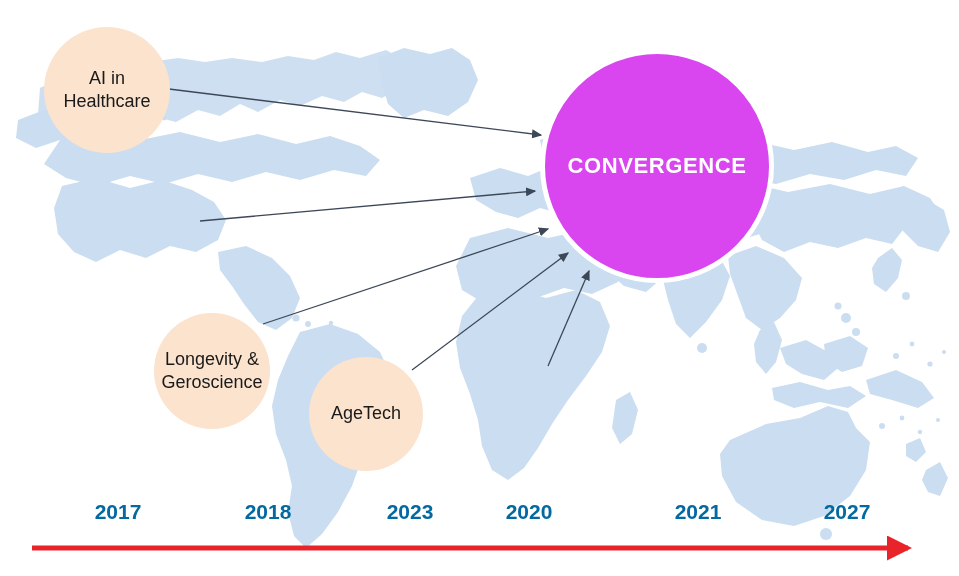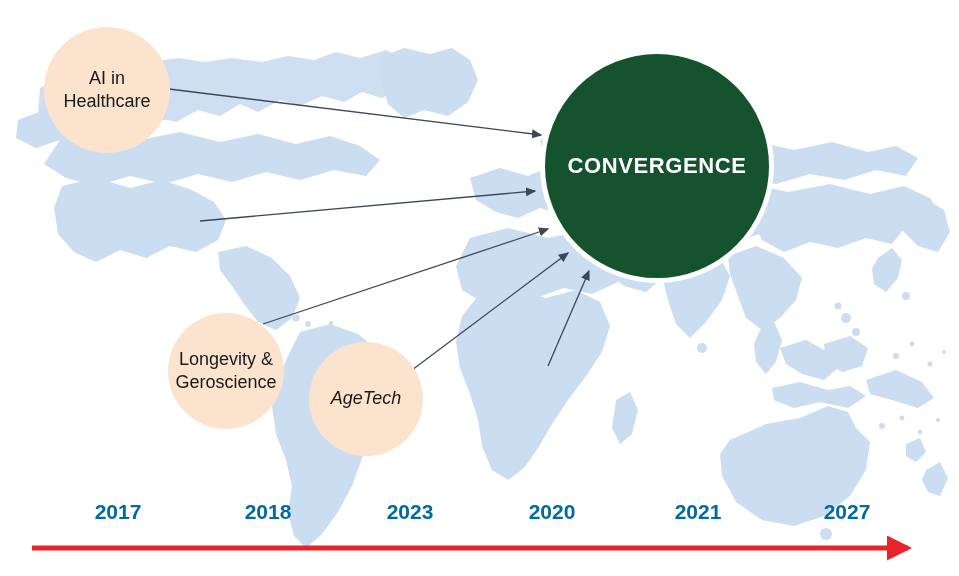--- a/index.html
+++ b/index.html
@@ -47,21 +47,21 @@
     box-sizing: border-box;
   }
   .node-label {
     display: block;
     white-space: pre-line;
     padding: 0 6px;
   }
   #hub-circle {
     position: absolute;
     border-radius: 50%;
-    background: #14532d;
+    background: #d946ef;
     border: 5px solid #ffffff;
     box-sizing: border-box;
     display: flex;
     align-items: center;
     justify-content: center;
   }
   #hub-label {
     color: #ffffff;
     font-size: 22px;
     font-weight: bold;
@@ -220,34 +220,34 @@
   <div id="hub-circle" style="left:540px; top:49px; width:234px; height:234px;">
     <span id="hub-label">CONVERGENCE</span>
   </div>
 
   <div class="node-circle" style="left:44px; top:27px; width:126px; height:126px;">
     <span class="node-label">AI in
 Healthcare</span>
   </div>
 
 
-  <div class="node-circle" style="left:168px; top:313px; width:116px; height:116px;">
+  <div class="node-circle" style="left:154px; top:313px; width:116px; height:116px;">
     <span class="node-label">Longevity &amp;
 Geroscience</span>
   </div>
 
-  <div class="node-circle" style="left:309px; top:342px; width:114px; height:114px;font-style:italic;">
+  <div class="node-circle" style="left:309px; top:357px; width:114px; height:114px;">
     <span class="node-label">AgeTech</span>
   </div>
 
 
   <div class="year-label" style="left:73px;">2017</div>
   <div class="year-label" style="left:223px;">2018</div>
   <div class="year-label" style="left:365px;">2023</div>
-  <div class="year-label" style="left:507px;">2020</div>
+  <div class="year-label" style="left:484px;">2020</div>
   <div class="year-label" style="left:653px;">2021</div>
   <div class="year-label" style="left:802px;">2027</div>
 
   <svg id="timeline-axis" viewBox="0 0 959 576">
     <defs>
       <marker id="redarrow" markerWidth="5" markerHeight="5" refX="4.2" refY="2.5" orient="auto" markerUnits="strokeWidth">
         <polygon points="0 0, 5 2.5, 0 5" fill="#E8232A"></polygon>
       </marker>
     </defs>
     <line x1="32" y1="548" x2="908" y2="548" stroke="#E8232A" stroke-width="5" marker-end="url(#redarrow)"></line>

